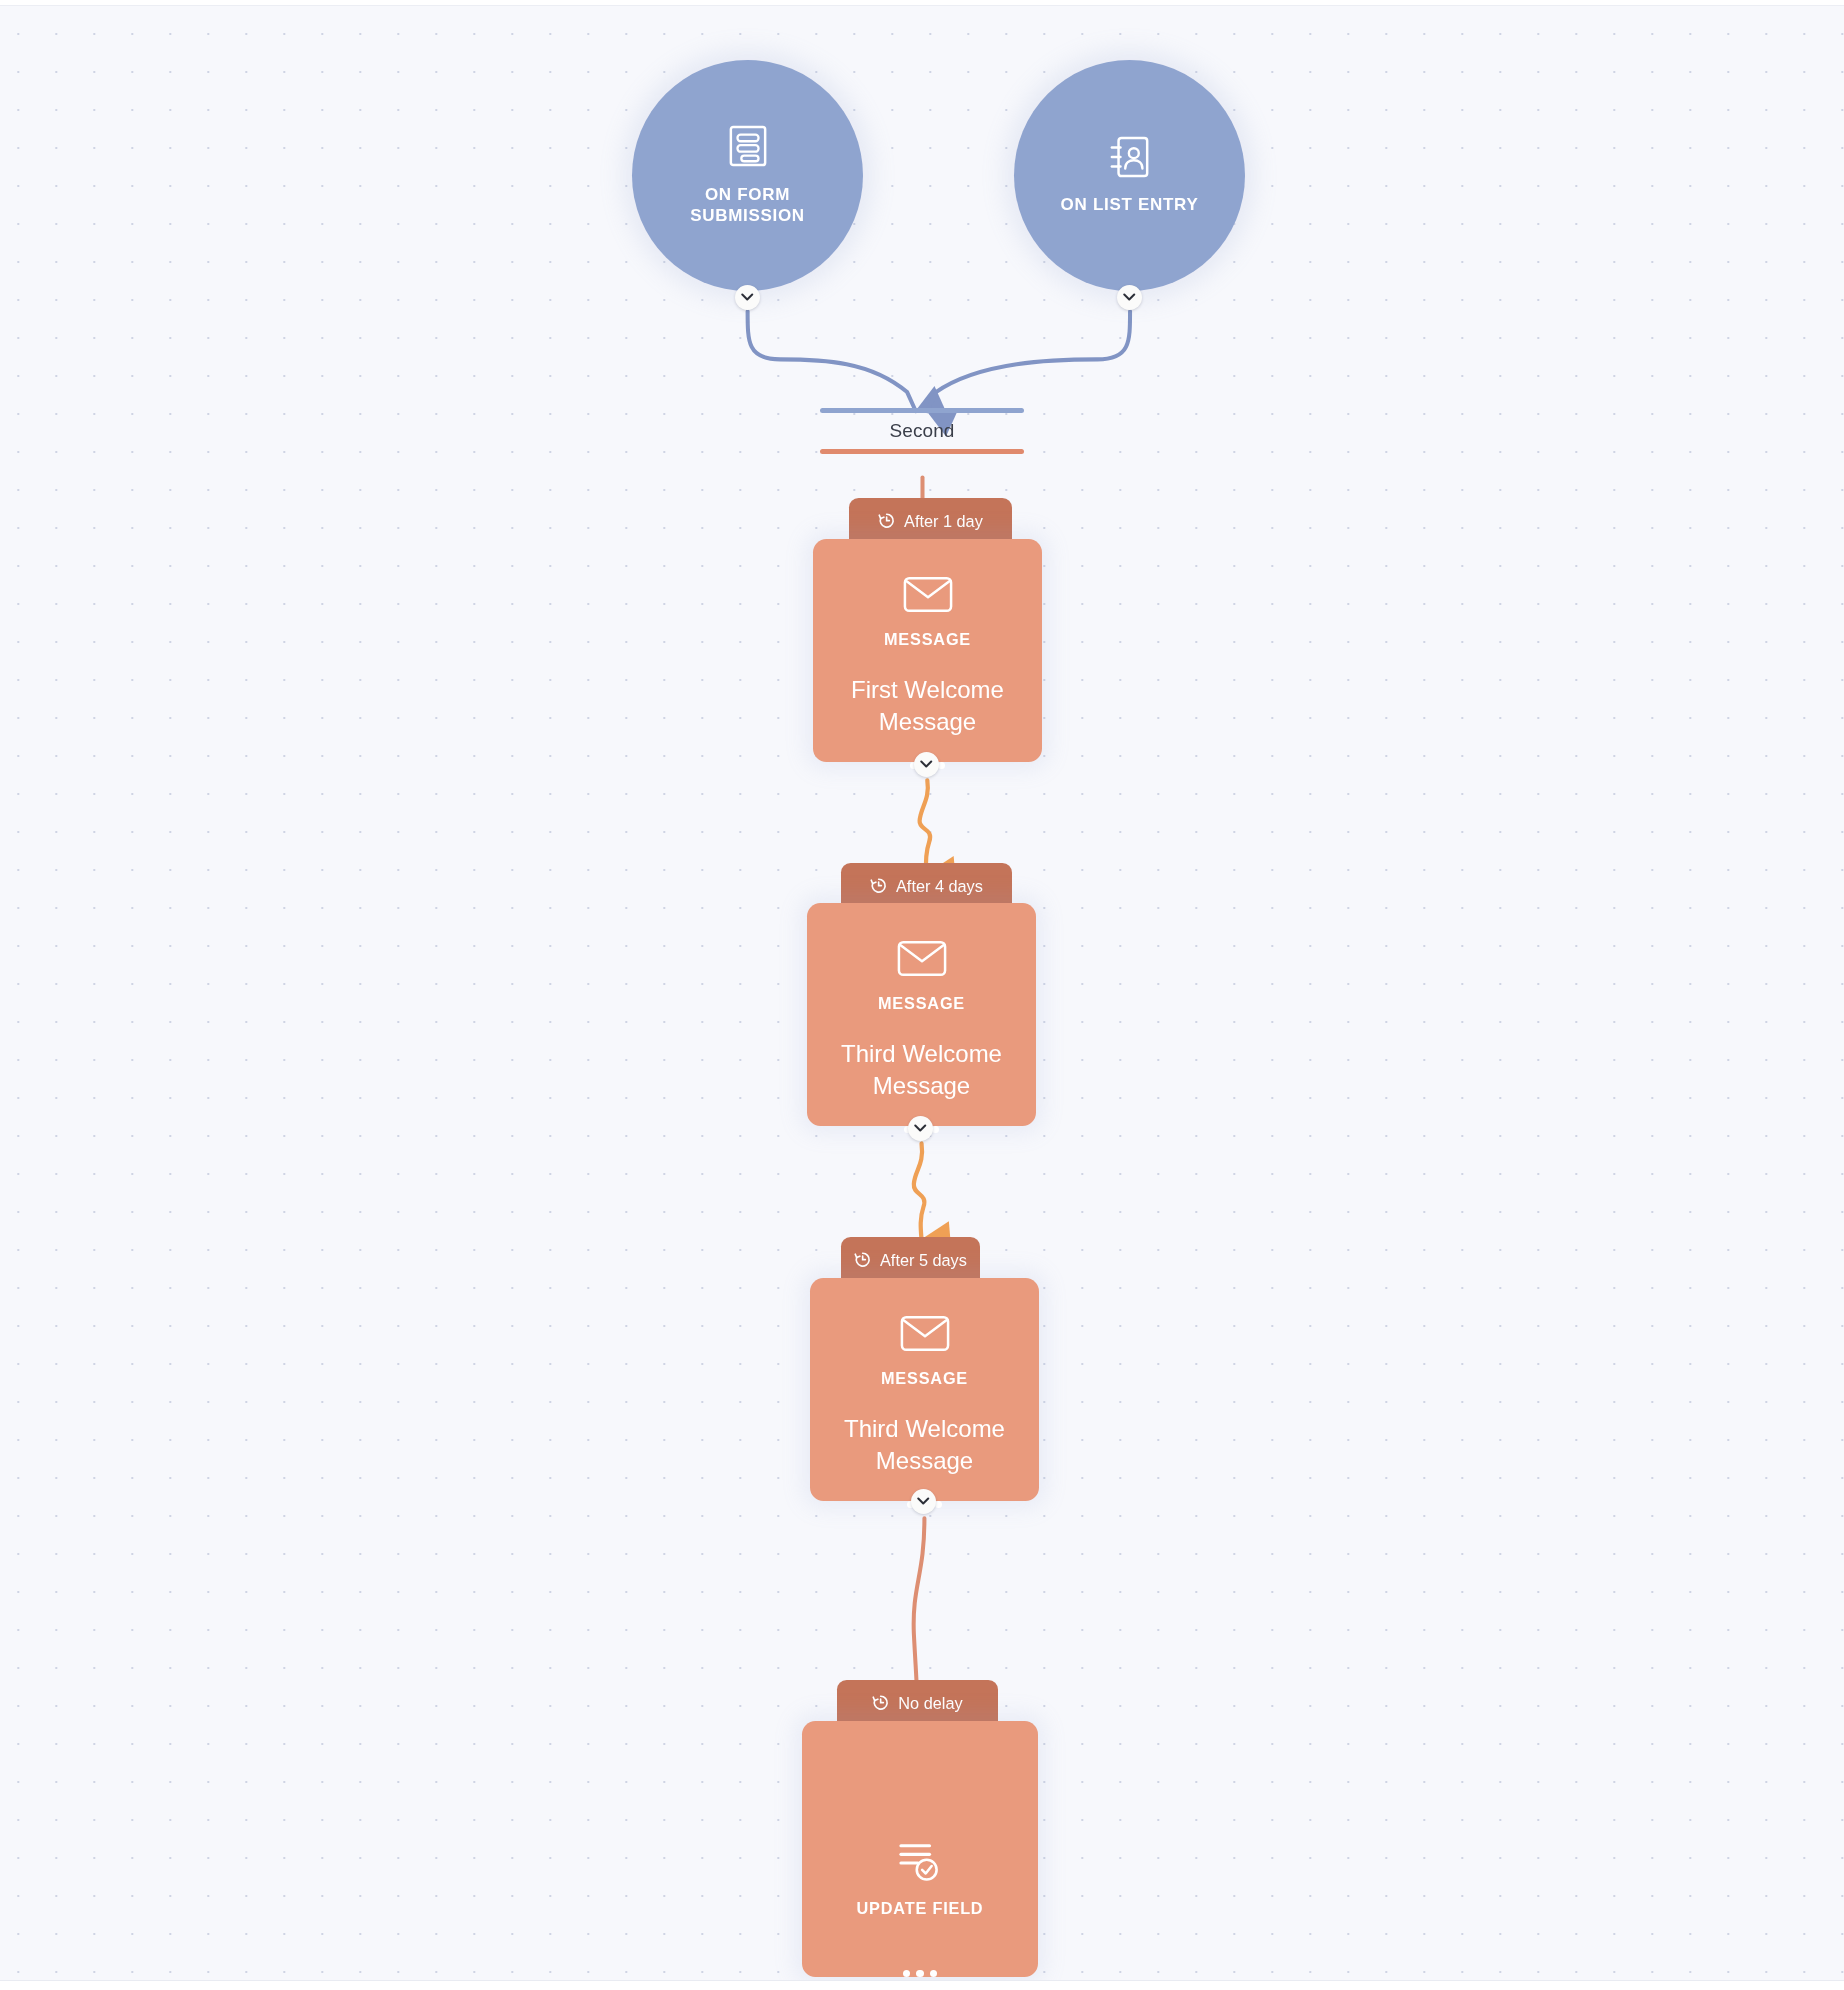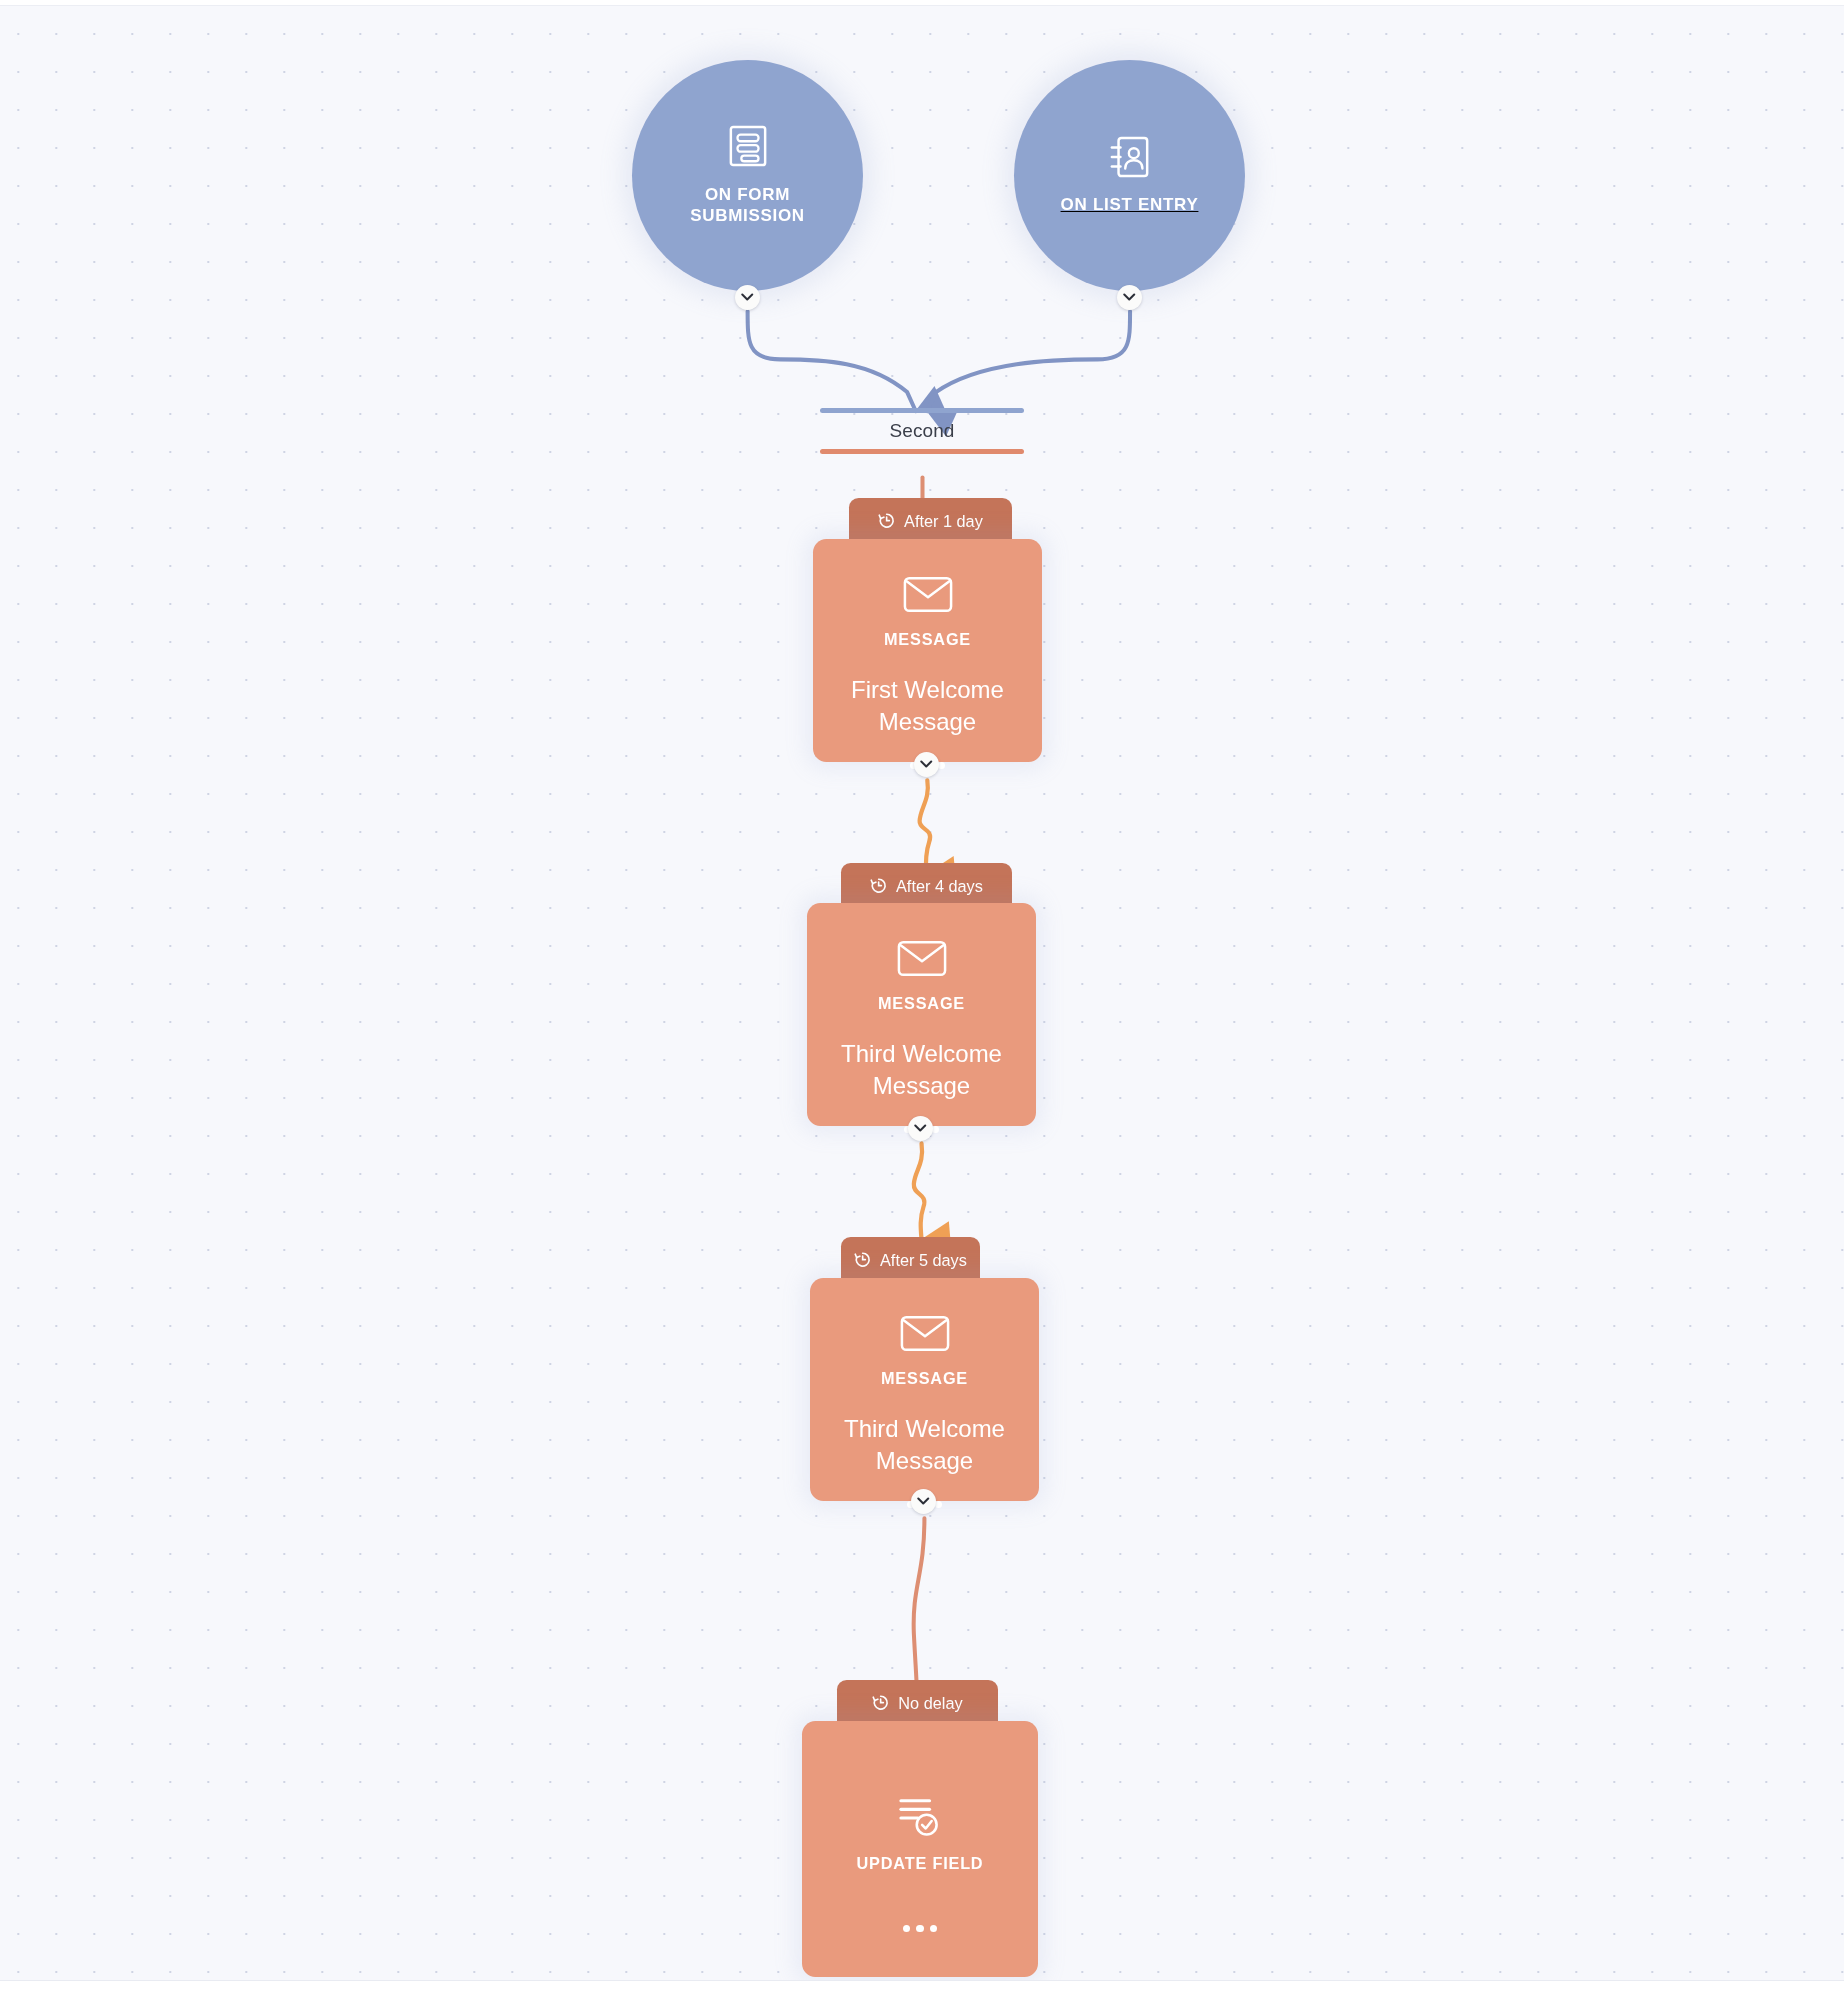--- a/index.html
+++ b/index.html
@@ -65,21 +65,21 @@
     color: #ffffff;
     font-size: 17px;
     letter-spacing: 0.7px;
     font-weight: 600;
     text-align: center;
     line-height: 1.27;
     text-transform: uppercase;
   }
 
   #trigger-form { left: 632px; top: 60px; width: 231px; height: 231px; }
-  #trigger-list { left: 1014px; top: 60px; width: 231px; height: 231px; text-decoration: underline; }
+  #trigger-list { left: 1014px; top: 60px; width: 231px; height: 231px; }
 
   
   .handle {
     position: absolute;
     width: 25px; height: 25px;
     border-radius: 50%;
     background: #fbfbfa;
     box-shadow: 0 1px 2.9px rgba(60,66,87,0.22);
     display: flex; align-items: center; justify-content: center;
     z-index: 30;
@@ -390,21 +390,21 @@
     <div class="delay-tab" style="left:837px; top:1680px; width:161px;">
       <span class="clock-icon">
         <svg width="17.3" height="17.3" viewBox="0 0 18 18" fill="none">
           <path d="M9 2.3 A6.7 6.7 0 1 1 2.9 6.4" stroke="#fff" stroke-width="1.7" fill="none" stroke-linecap="round"></path>
           <path d="M1.3 3.3 L2.7 6.7 L6.1 5.4" stroke="#fff" stroke-width="1.7" fill="none" stroke-linecap="round" stroke-linejoin="round"></path>
           <path d="M9 5.4 L9 9 L11.8 9" stroke="#fff" stroke-width="1.7" fill="none" stroke-linecap="round"></path>
         </svg>
       </span>
       <span>No delay</span>
     </div>
-    <div class="card card-update" style="left:802px; top:1721px;">
+    <div class="card card-update" style="left:802px; top:1721px;justify-content:flex-end;">
       <span class="card-icon">
         <svg width="46" height="42" viewBox="0 0 48 44" fill="none">
           <line x1="4" y1="5" x2="34" y2="5" stroke="#fff" stroke-width="3.2" stroke-linecap="round"></line>
           <line x1="4" y1="14" x2="34" y2="14" stroke="#fff" stroke-width="3.2" stroke-linecap="round"></line>
           <line x1="4" y1="23" x2="22" y2="23" stroke="#fff" stroke-width="3.2" stroke-linecap="round"></line>
           <circle cx="31" cy="30" r="10.4" stroke="#fff" stroke-width="2.7" fill="none"></circle>
           <path d="M26.2 30.3 L30 34 L36.2 26.2" stroke="#fff" stroke-width="2.7" fill="none" stroke-linecap="round" stroke-linejoin="round"></path>
         </svg>
       </span>
       <div class="card-type">UPDATE FIELD</div>

